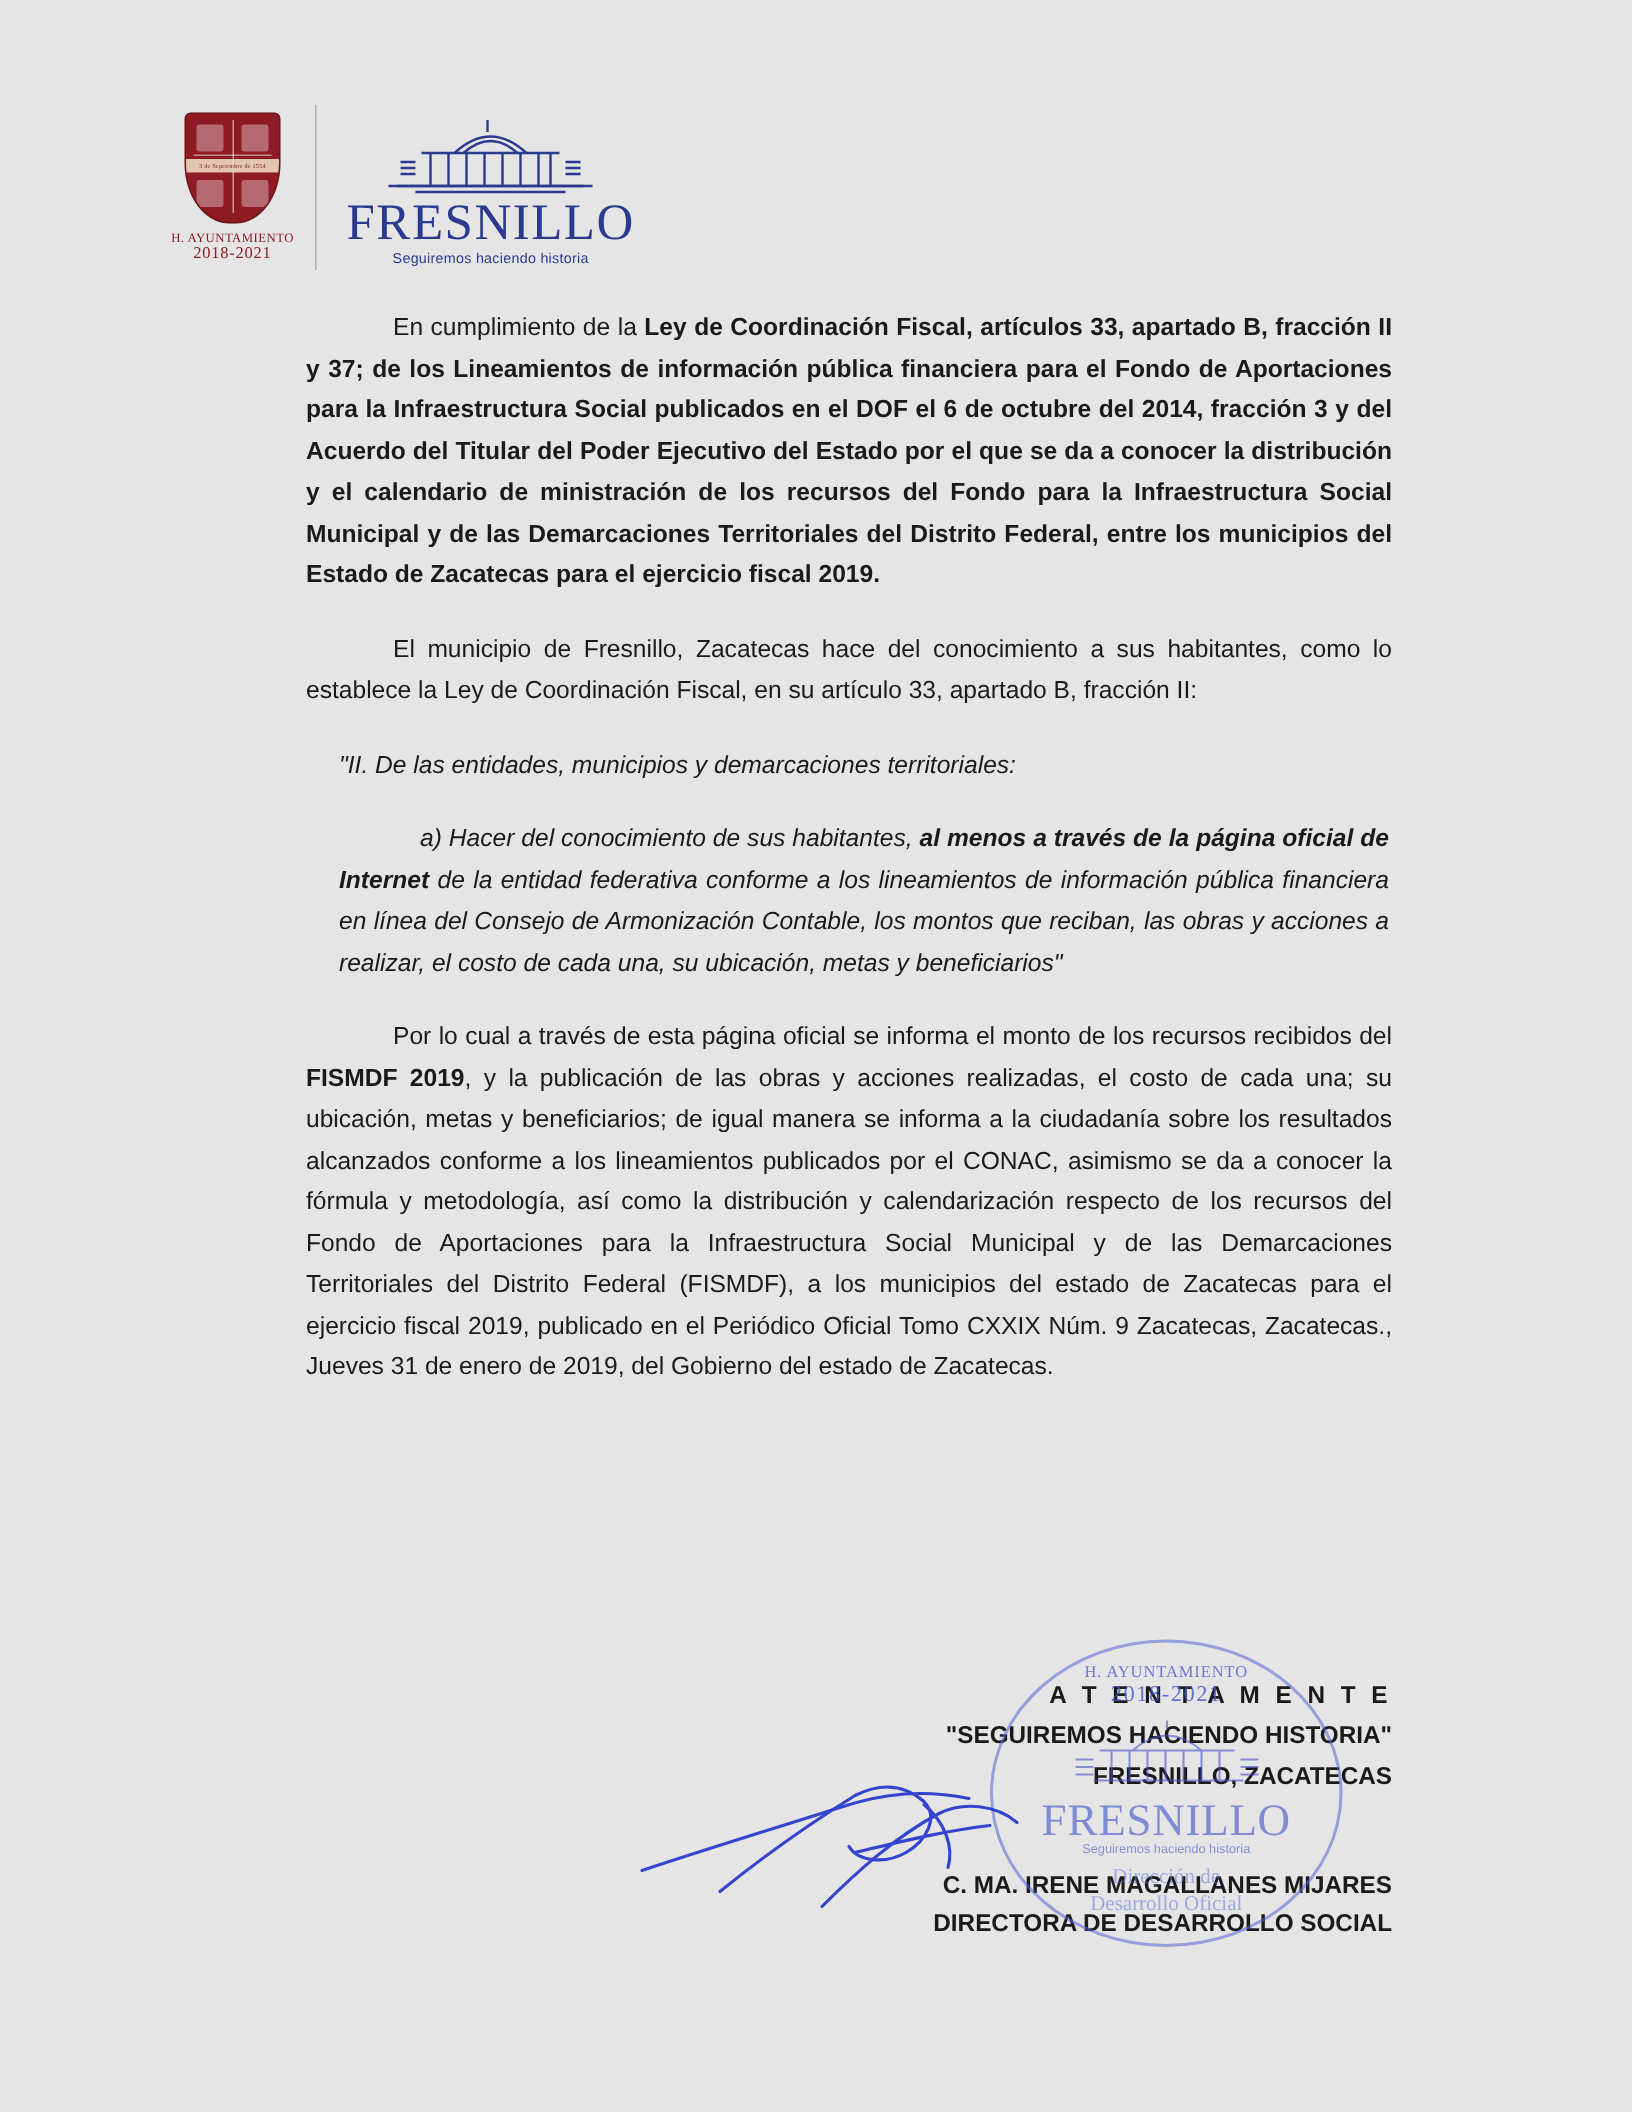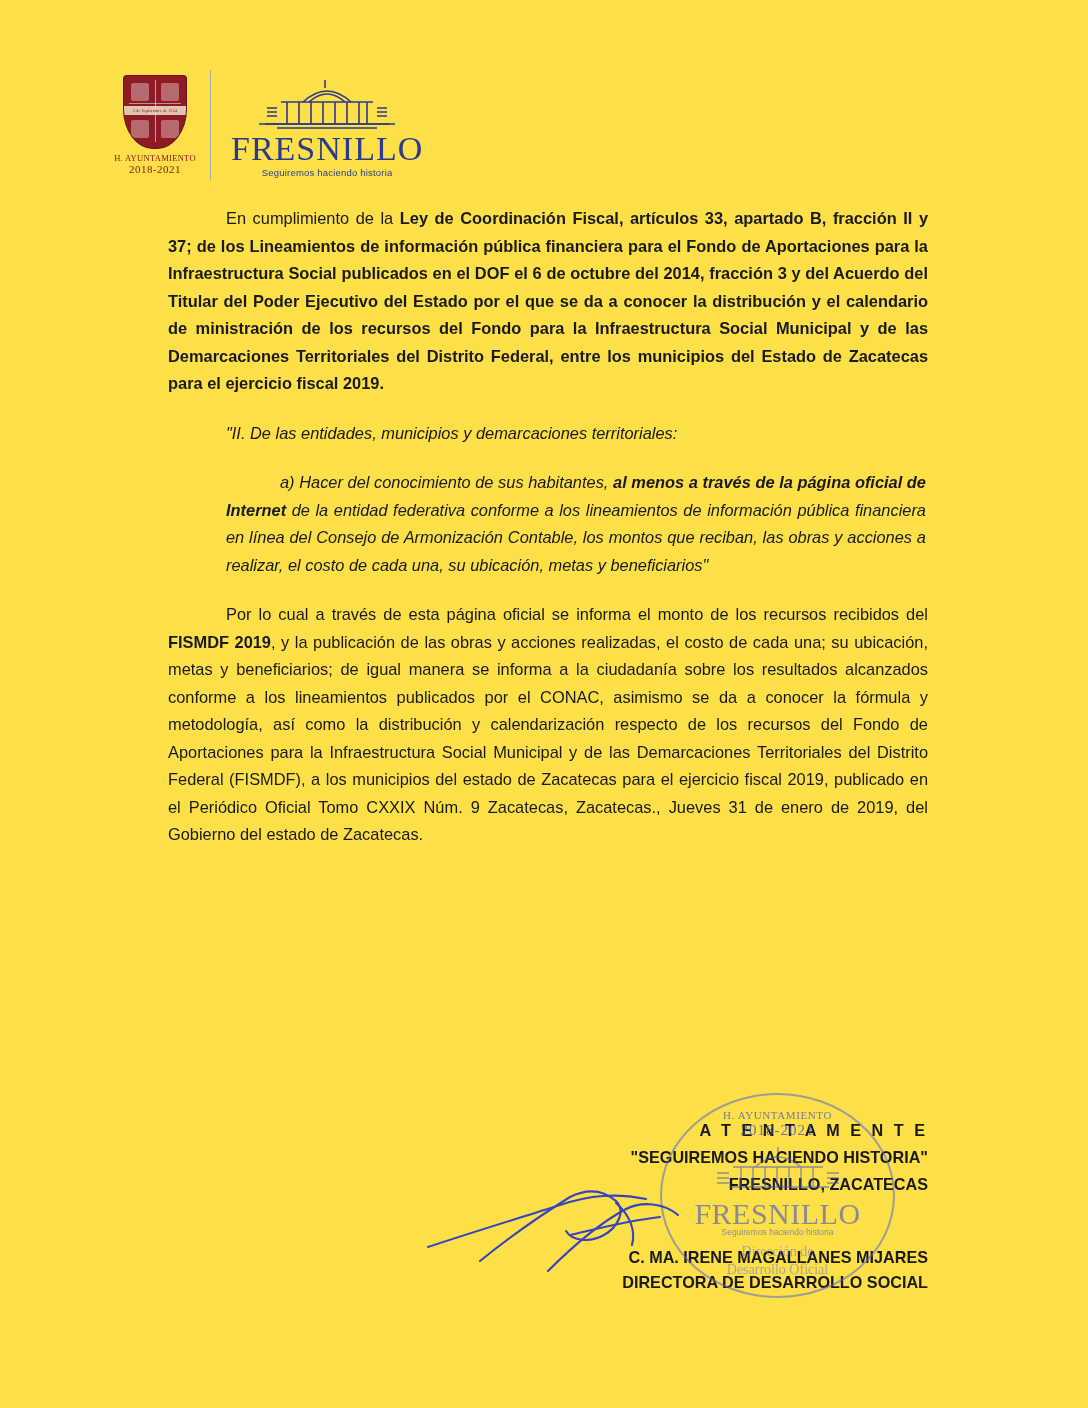--- a/index.html
+++ b/index.html
@@ -12,21 +12,21 @@
     height: 1408px;
     position: relative;
     font-family: "Liberation Sans", sans-serif;
     color: #1a1a1a;
     overflow: hidden;
   }
 
   .page {
     position: absolute;
     inset: 0;
-    background: #fde047;
+    background: #e5e5e5;
   }
 
   
   .header {
     position: absolute;
     top: 60px;
     left: 110px;
     width: 360px;
     height: 130px;
     display: flex;
@@ -145,21 +145,21 @@
     width: 760px;
   }
 
   p {
     margin: 0 0 22px 0;
     text-align: justify;
     font-size: 16.4px;
     line-height: 27.5px;
     color: #1a1a1a;
   }
-  p.indent { text-indent: 58px; }
+  p.indent { text-indent: 58px; margin-left: 36px; }
   p.quote {
     font-style: italic;
     margin-left: 58px;
     width: 700px;
     text-indent: 0;
   }
   p.quote.indent2 { text-indent: 54px; }
   b.strong { font-weight: bold; }
 
   
@@ -298,20 +298,21 @@
       </svg>
       <div class="brand-word">FRESNILLO</div>
       <div class="brand-tag">Seguiremos haciendo historia</div>
     </div>
   </div>
 
   <div class="content">
 
     <p class="indent"><span>En cumplimiento de la </span><b class="strong">Ley de Coordinación Fiscal, artículos 33, apartado B, fracción II y 37; de los Lineamientos de información pública financiera para el Fondo de Aportaciones para la Infraestructura Social publicados en el DOF el 6 de octubre del 2014, fracción 3 y del Acuerdo del Titular del Poder Ejecutivo del Estado por el que se da a conocer la distribución y el calendario de ministración de los recursos del Fondo para la Infraestructura Social Municipal y de las Demarcaciones Territoriales del Distrito Federal, entre los municipios del Estado de Zacatecas para el ejercicio fiscal 2019.</b></p>
 
+    <p class="indent">El municipio de Fresnillo, Zacatecas hace del conocimiento a sus habitantes, como lo establece la Ley de Coordinación Fiscal, en su artículo 33, apartado B, fracción II:</p>
 
     <p class="quote">"II. De las entidades, municipios y demarcaciones territoriales:</p>
 
     <p class="quote indent2"><span>a) Hacer del conocimiento de sus habitantes, </span><b class="strong">al menos a través de la página oficial de Internet</b><span> de la entidad federativa conforme a los lineamientos de información pública financiera en línea del Consejo de Armonización Contable, los montos que reciban, las obras y acciones a realizar, el costo de cada una, su ubicación, metas y beneficiarios"</span></p>
 
     <p class="indent"><span>Por lo cual a través de esta página oficial se informa el monto de los recursos recibidos del </span><b class="strong">FISMDF 2019</b><span>, y la publicación de las obras y acciones realizadas, el costo de cada una; su ubicación, metas y beneficiarios; de igual manera se informa a la ciudadanía sobre los resultados alcanzados conforme a los lineamientos publicados por el CONAC, asimismo se da a conocer la fórmula y metodología, así como la distribución y calendarización respecto de los recursos del Fondo de Aportaciones para la Infraestructura Social Municipal y de las Demarcaciones Territoriales del Distrito Federal (FISMDF), a los municipios del estado de Zacatecas para el ejercicio fiscal 2019, publicado en el Periódico Oficial Tomo CXXIX Núm. 9 Zacatecas, Zacatecas., Jueves 31 de enero de 2019, del Gobierno del estado de Zacatecas.</span></p>
   </div>
 
   <div class="signature">
     <div class="atentamente">A T E N T A M E N T E</div>

